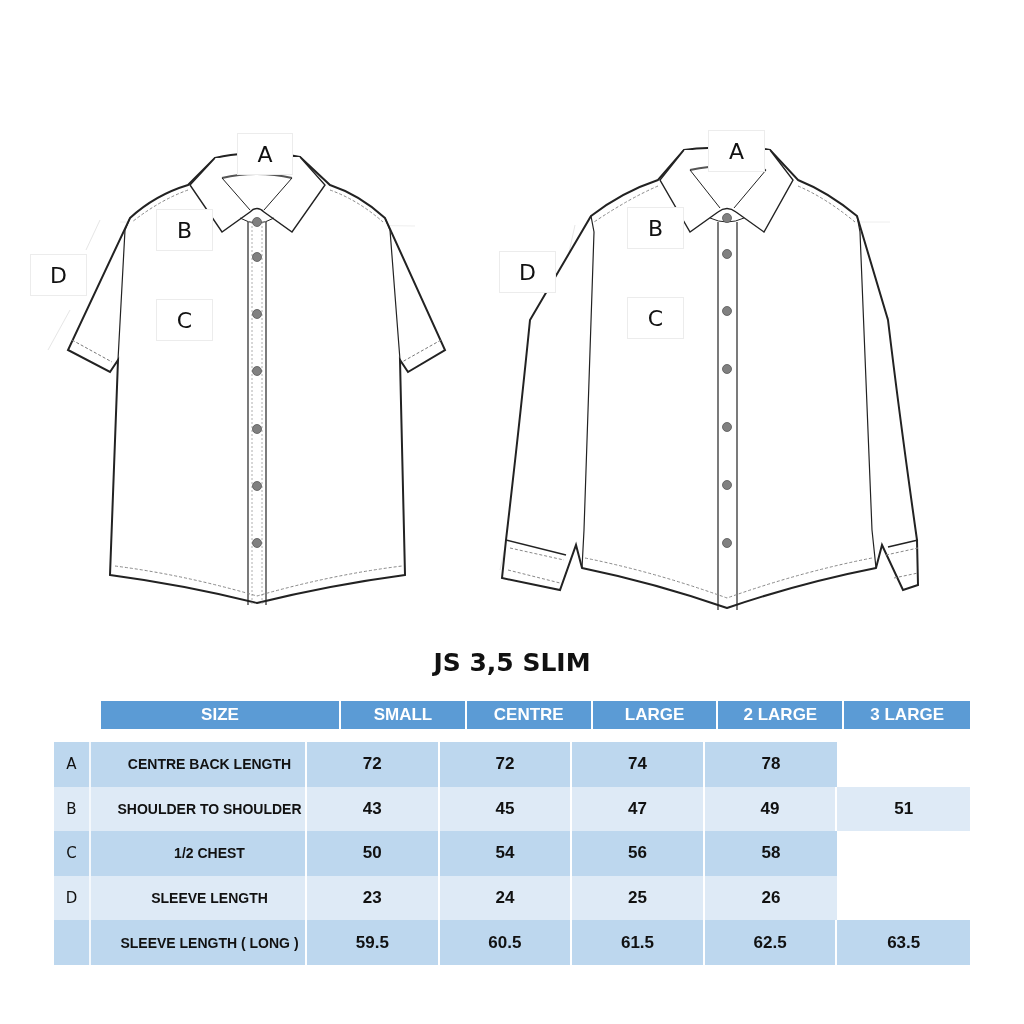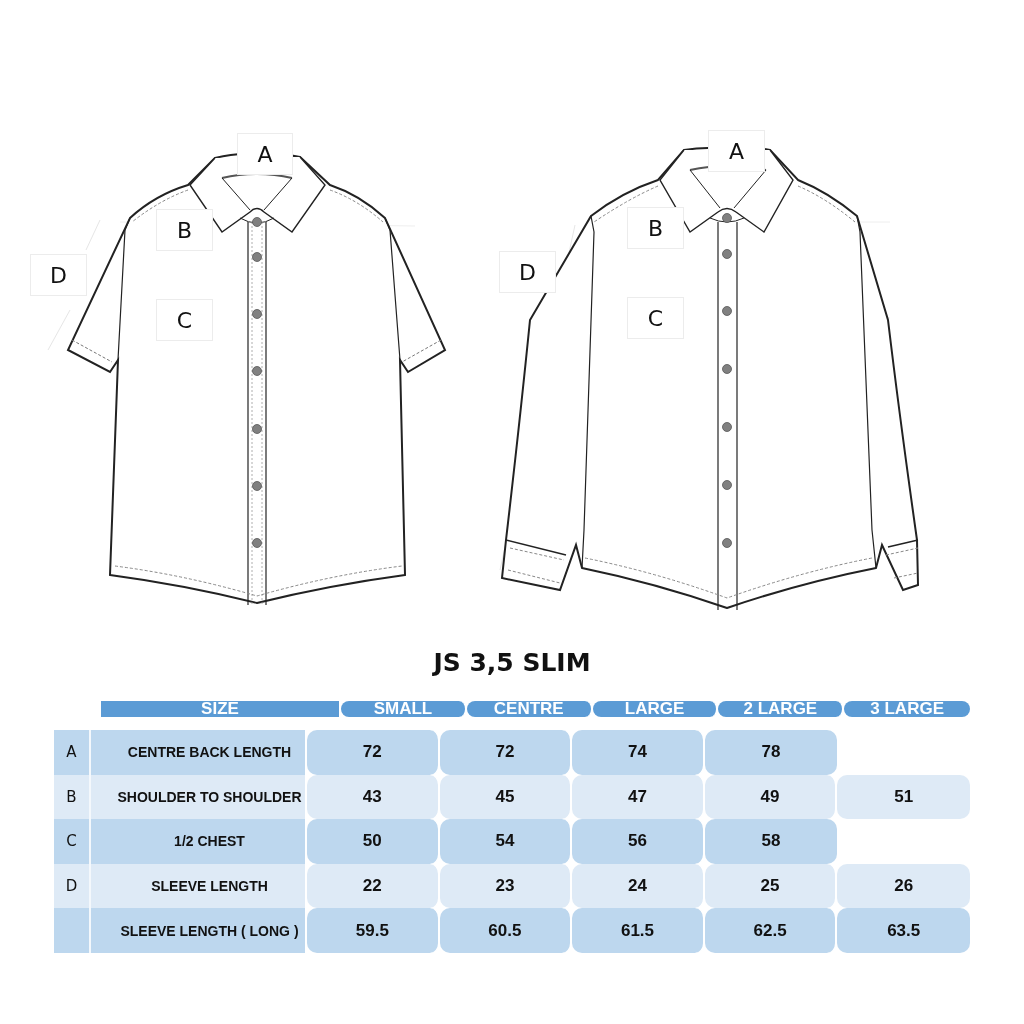--- a/index.html
+++ b/index.html
@@ -13,39 +13,39 @@
     font-family: "DejaVu Sans", sans-serif; font-size: 22px; color: #111;
     display: flex; align-items: center; justify-content: center;
   }
 
   .title {
     position: absolute; left: 0; width: 1024px; top: 648px; text-align: center;
     font-family: "DejaVu Sans", sans-serif; font-weight: bold; font-size: 25px; color: #111;
   }
 
   .table { position: absolute; left: 54px; top: 701px; width: 916px; }
-  .hdr { display: flex; height: 16px; padding-left: 47px; }
+  .hdr { display: flex; height: 28px; padding-left: 47px; }
   .hdr .cell {
     background: #5b9bd5; color: #ffffff; font-weight: bold; font-size: 17px;
     display: flex; align-items: center; justify-content: center;
     border-right: 2px solid #ffffff; box-sizing: border-box;
   }
   .hdr .cell:last-child { border-right: none; }
   .gap { height: 13px; }
   .row { display: flex; height: 44.6px; }
   .row .cell {
     display: flex; align-items: center; justify-content: center;
     box-sizing: border-box; border-right: 2px solid #ffffff; color: #111;
   }
   .row .cell:last-child { border-right: none; }
   .row.dark .cell { background: #bdd7ee; }
   .row.light .cell { background: #deeaf6; }
   .c-key { width: 37px; font-family: "DejaVu Sans", sans-serif; font-size: 15px; border-right: 2px solid #f4f8fc !important; }
   .c-name { width: 216px; font-weight: bold; font-size: 14px; padding-left: 23px; }
-  .c-val { width: 132.6px; font-weight: bold; font-size: 17px; border-radius: 10px; }
+  .c-val { width: 132.6px; font-weight: bold; font-size: 17px; }
   .c-size { width: 253px; }
 </style>
 </head>
 <body>
 
 <div class="drawing">
   <svg width="1024" height="640" viewBox="0 0 1024 640">
 
     <g fill="none" stroke="#222" stroke-width="2">
 
@@ -179,21 +179,20 @@
     <div class="cell c-name">1/2 CHEST</div>
     <div class="cell c-val">50</div>
     <div class="cell c-val">54</div>
     <div class="cell c-val">56</div>
     <div class="cell c-val">58</div>
   </div>
 
   <div class="row light">
     <div class="cell c-key">D</div>
     <div class="cell c-name">SLEEVE LENGTH</div>
-    <div class="cell c-val">22</div>
     <div class="cell c-val">23</div>
     <div class="cell c-val">24</div>
     <div class="cell c-val">25</div>
     <div class="cell c-val">26</div>
   </div>
 
   <div class="row dark">
     <div class="cell c-key"></div>
     <div class="cell c-name">SLEEVE LENGTH ( LONG )</div>
     <div class="cell c-val">59.5</div>

